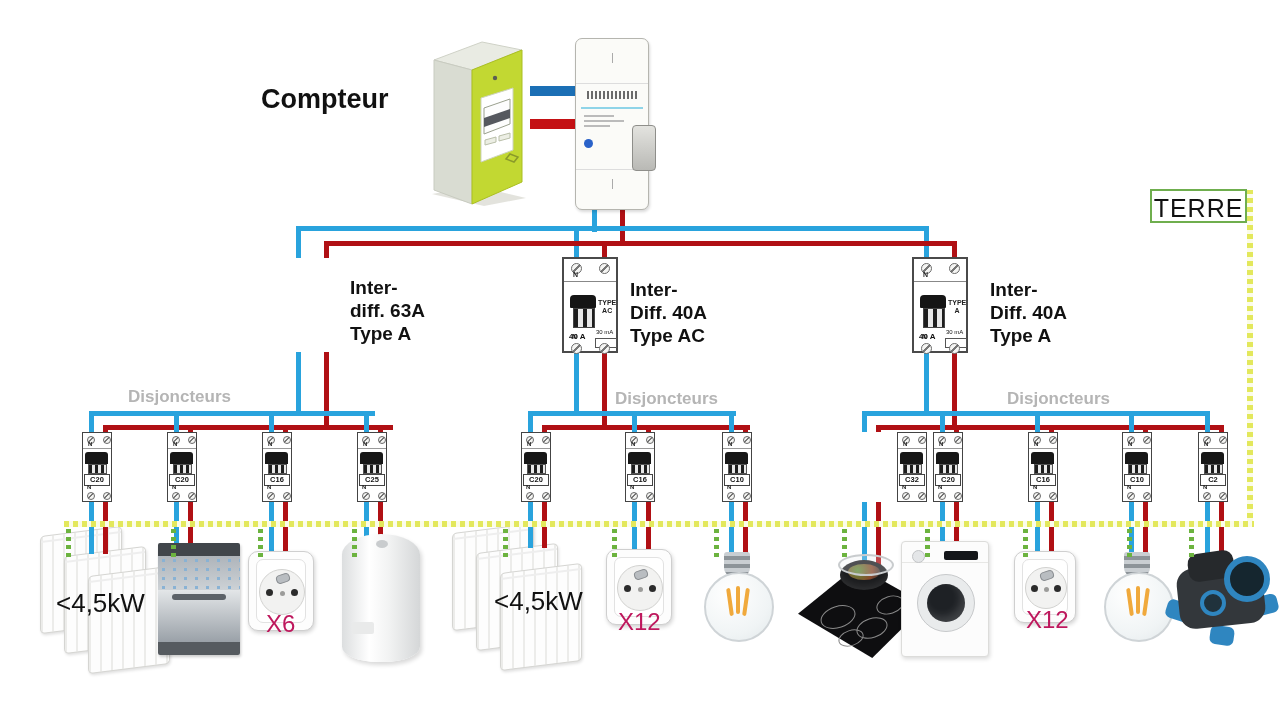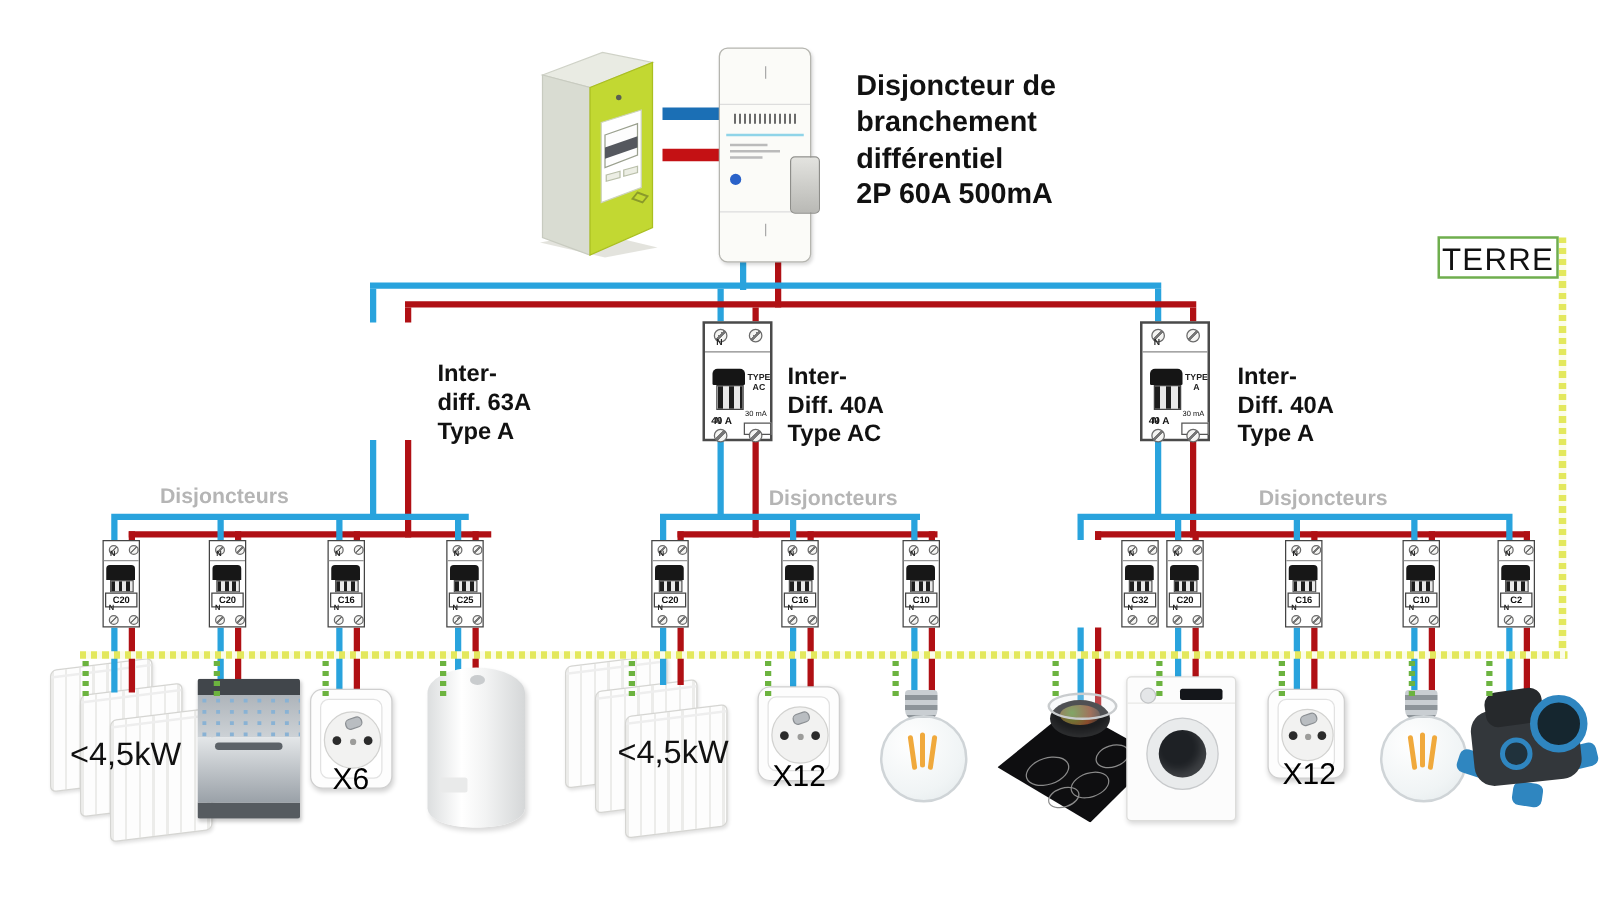--- a/index.html
+++ b/index.html
@@ -43,23 +43,23 @@
   .bk-stripes{position:absolute;left:5px;top:31px;width:17px;height:8px;border:1px solid #555;
     background:repeating-linear-gradient(90deg,#1d1d1d 0 3px,#e8e8e8 3px 6px);}
   .bk-label{position:absolute;left:1px;top:41px;width:24px;height:10px;border:1px solid #444;
     font-size:7.5px;font-weight:bold;text-align:center;line-height:10px;background:#fff;}
   
   .compteur{position:absolute;left:261px;top:84px;font-size:27px;font-weight:bold;z-index:5;}
   .mainlbl{position:absolute;left:685px;top:54px;font-size:23px;font-weight:bold;line-height:1.25;z-index:5;}
   .terre{position:absolute;left:1150px;top:189px;width:97px;height:34px;border:2px solid #6fae4e;background:#fff;
     font-size:25px;text-align:center;line-height:34px;letter-spacing:1px;z-index:5;box-sizing:border-box;}
   .djlbl{position:absolute;font-size:17px;font-weight:bold;color:#b5b5b5;z-index:5;}
-  .idlbl{position:absolute;font-size:19px;font-weight:bold;line-height:1.22;z-index:5;margin-top:12px;}
+  .idlbl{position:absolute;font-size:19px;font-weight:bold;line-height:1.22;z-index:5;}
   .kw{position:absolute;font-size:26px;color:#111;z-index:6;}
-  .xn{position:absolute;font-size:24px;color:#000000;z-index:6;}
+  .xn{position:absolute;font-size:24px;color:#be185d;z-index:6;}
   
   .meter{position:absolute;left:424px;top:36px;width:115px;height:180px;z-index:5;}
   .mainbk{position:absolute;left:575px;top:38px;width:74px;height:172px;background:#fbfbf8;border:1px solid #b5b5af;
     border-radius:7px;box-shadow:1px 2px 3px rgba(0,0,0,0.15);z-index:5;box-sizing:border-box;}
   .mb-line{position:absolute;left:0;width:100%;border-top:1px solid #ddd;}
   .mb-tick{position:absolute;left:50%;width:1px;height:10px;background:#aaa;}
   .mb-barcode{position:absolute;left:11px;top:52px;width:50px;height:8px;
     background:repeating-linear-gradient(90deg,#6b6b6b 0 2px,rgba(0,0,0,0) 2px 4px);}
   .mb-cyan{position:absolute;left:5px;top:68px;width:62px;height:2px;background:#8fd4e8;}
   .mb-txt{position:absolute;height:2px;background:#bbb;}
@@ -123,24 +123,21 @@
   .vmc-hump{position:absolute;left:16px;top:2px;width:46px;height:28px;background:#26292c;border-radius:10px;transform:rotate(-8deg);}
   .vmc-ring{position:absolute;left:52px;top:6px;width:34px;height:34px;border-radius:50%;border:6px solid #2f86c0;background:#15262f;}
   .vmc-ring2{position:absolute;left:28px;top:40px;width:18px;height:18px;border-radius:50%;border:4px solid #2f86c0;background:#20323c;}
   .vmc-tube{position:absolute;width:30px;height:19px;background:#2f86c0;border-radius:6px;}
 </style>
 </head>
 <body>
 
 <div id="canvas">
 
-  <div class="mainlbl prelines">Disjoncteur de
-branchement
-différentiel
-2P 60A 500mA</div>
+  <div class="compteur">Compteur</div>
   <div class="terre">TERRE</div>
 
   <div class="meter">
     <svg width="115" height="180" viewBox="0 0 115 180">
       <polygon points="8,158 60,170 102,162 52,150" fill="#dcdcd4" opacity="0.8"></polygon>
       <polygon points="10,24 58,6 98,14 48,34" fill="#e9ebe3" stroke="#cfd2c7"></polygon>
       <polygon points="10,24 48,34 48,168 10,154" fill="#d9dcd2" stroke="#c8cbc0"></polygon>
       <polygon points="48,34 98,14 98,146 48,168" fill="#c2d832" stroke="#aabf20"></polygon>
       <circle cx="71" cy="42" r="2.2" fill="#5a5f53"></circle>
       <polygon points="57,62 89,52 89,114 57,126" fill="#ffffff" stroke="#cdd3bd"></polygon>

